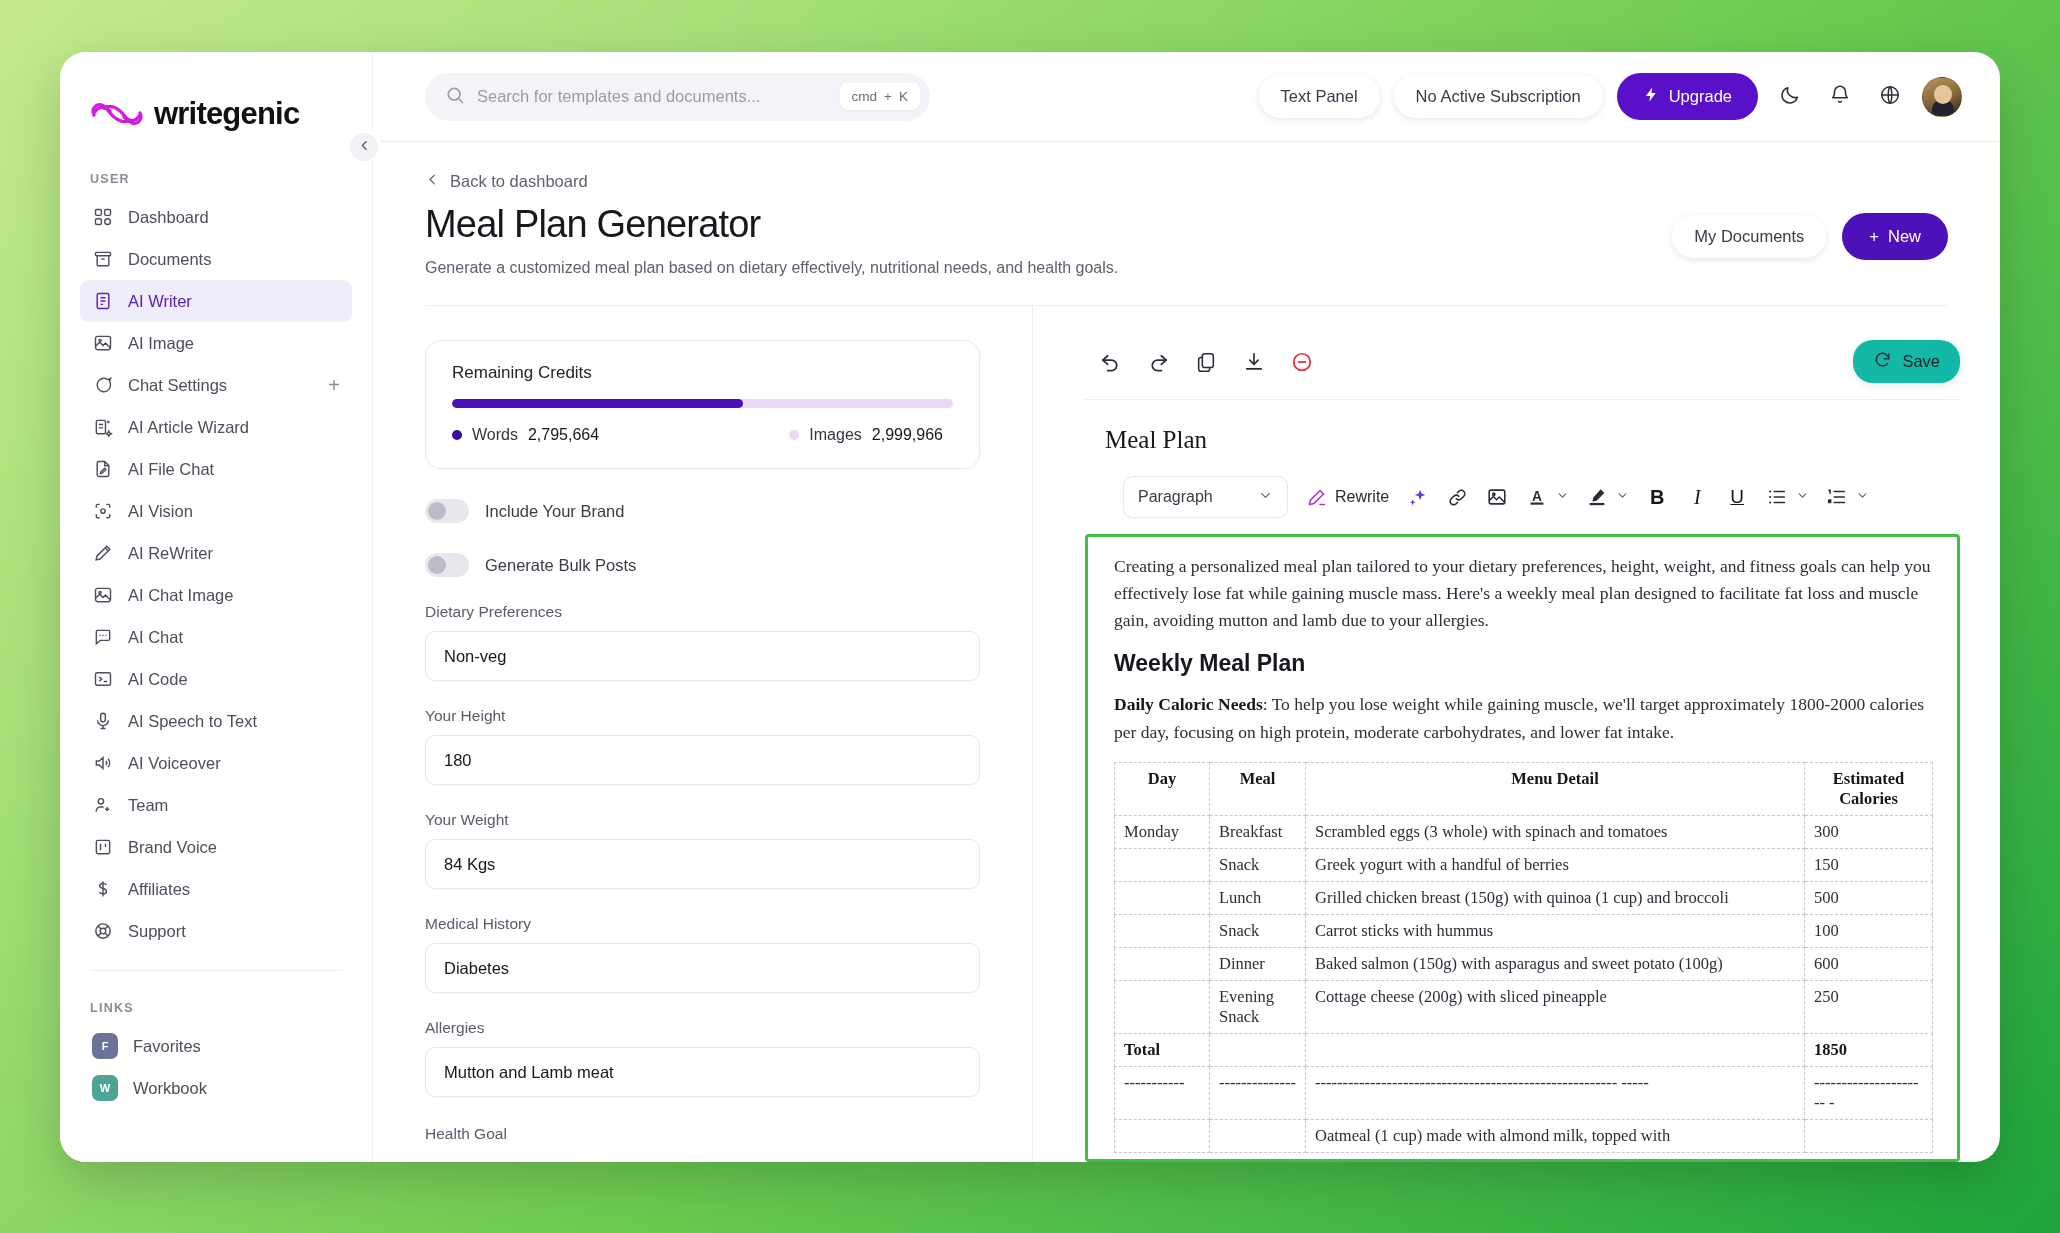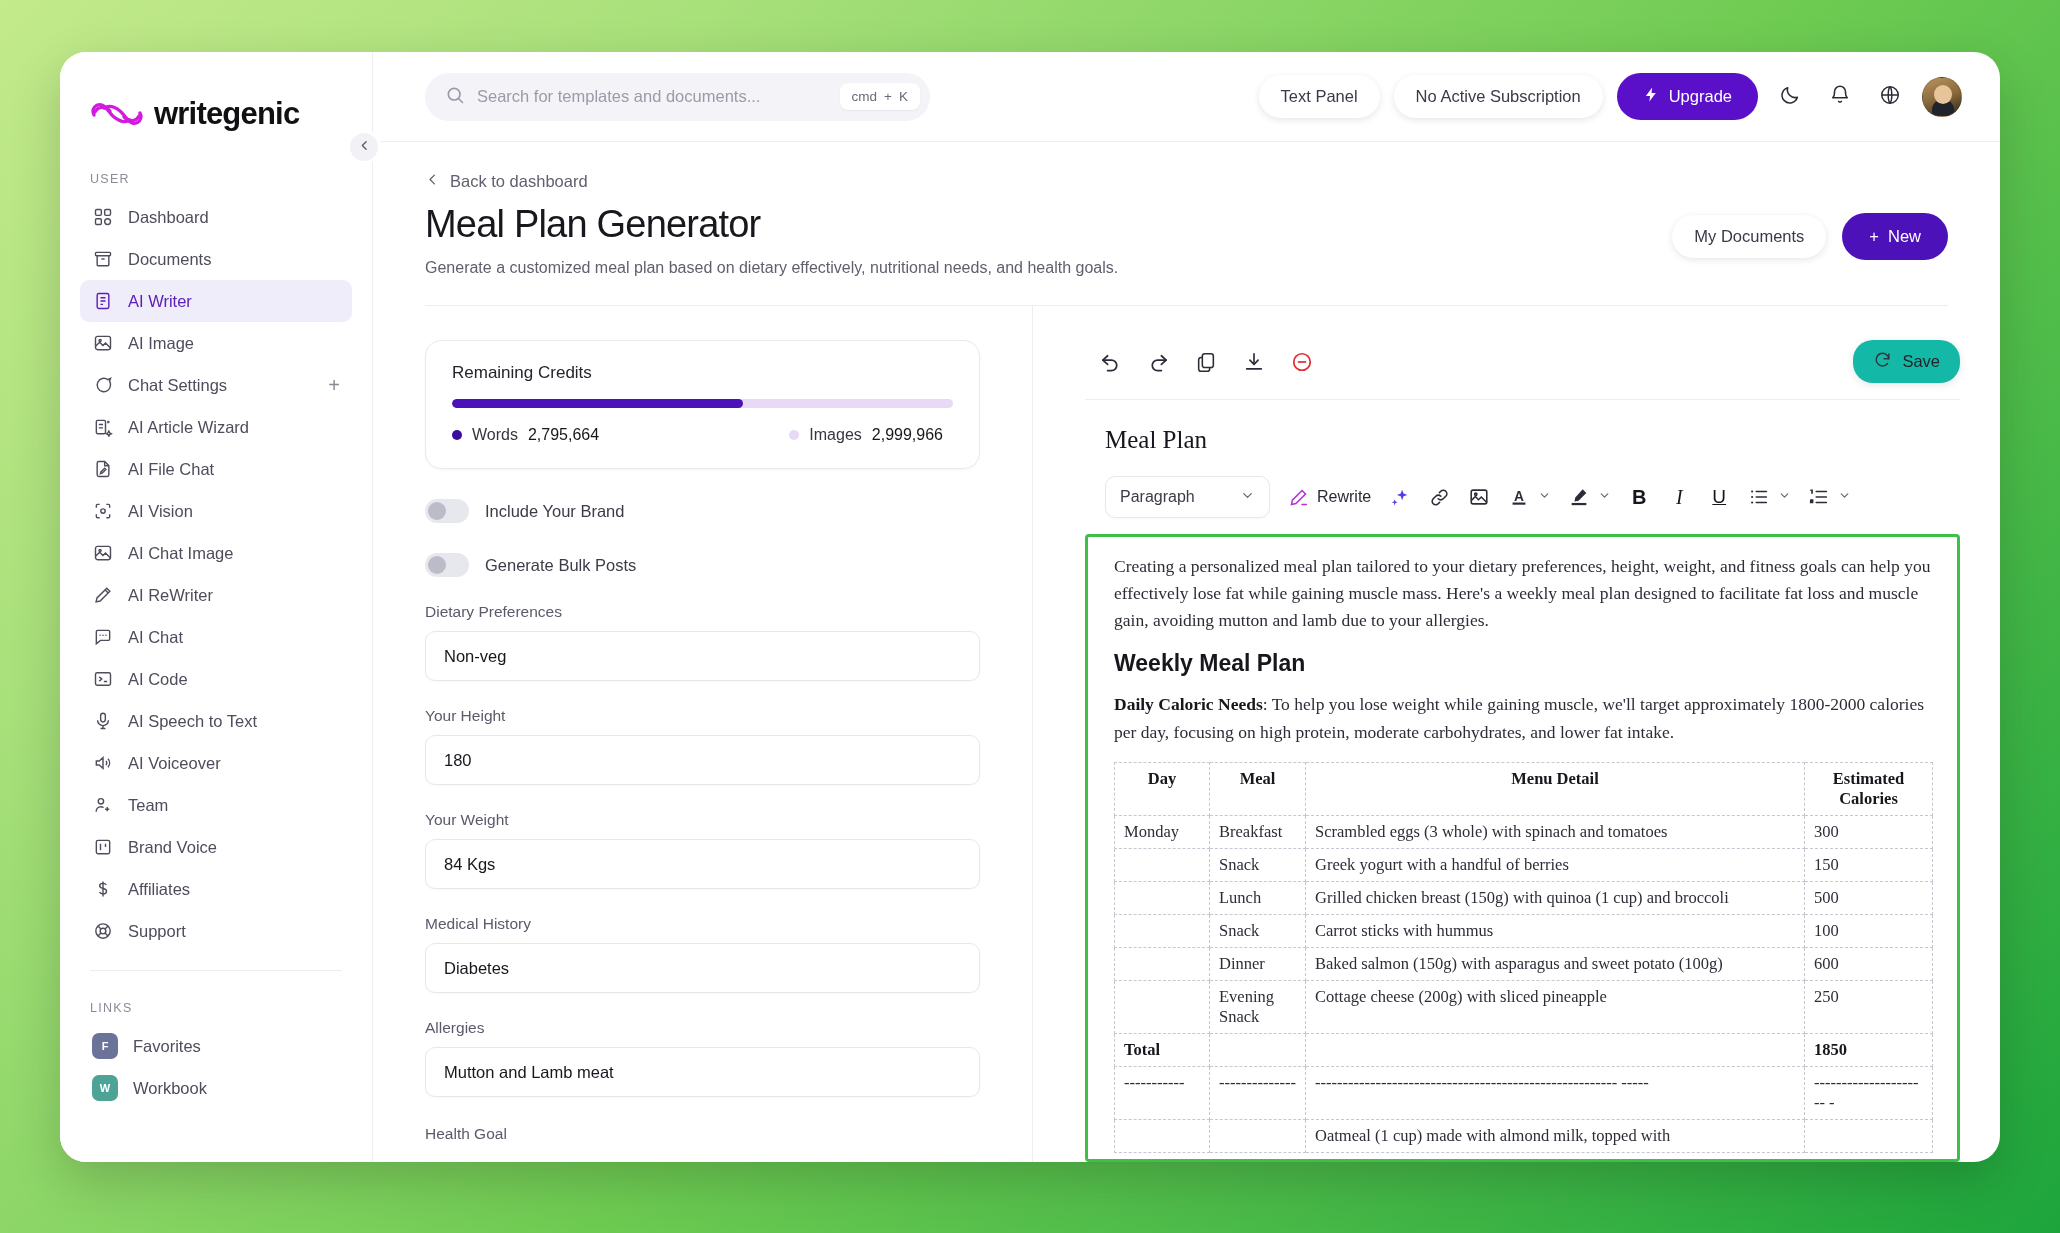--- a/index.html
+++ b/index.html
@@ -40,21 +40,21 @@
     padding: 34px 0 0 30px;
     height: 90px;
   }
   .brand-mark { width: 54px; height: 30px; flex: 0 0 54px; }
   .brand-name {
     font-size: 31px; font-weight: bold; color: #111114;
     letter-spacing: -0.8px;
   }
   .nav-section-label {
     font-size: 12.5px; color: #8b8b98; letter-spacing: 1.3px;
-    padding: 30px 0 10px 30px; font-weight: 400;
+    padding: 30px 0 10px 30px; font-weight: 700;
   }
   .nav-list { padding: 0 20px; }
   .nav-item {
     display: flex; align-items: center; gap: 15px;
     height: 42px; padding: 0 12px;
     border-radius: 9px;
     color: #4d4d5c; font-size: 16.5px;
     cursor: pointer;
     margin-bottom: 0px;
     position: relative;
@@ -243,20 +243,21 @@
     font-size: 25px; color:#16161c; padding: 26px 0 22px 20px;
   }
   .format-bar {
     display:flex; align-items:center; gap: 16px; padding: 0 0 16px 20px;
   }
   .para-select {
     width: 165px; height: 42px; border:1px solid #e7e7ee; border-radius:10px;
     display:flex; align-items:center; padding: 0 14px;
     font-size: 16px; color:#3c3c48; cursor:pointer;
     box-shadow: 0 1px 2px rgba(0,0,0,.03);
+    margin-left: 18px;
   }
   .para-select .cv { margin-left:auto; color:#6b6b78; }
   .fb-item { display:flex; align-items:center; gap:7px; color:#2a2a35; font-size:16px; cursor:pointer; }
   .fb-ico { width:24px; height:24px; display:flex; align-items:center; justify-content:center; }
   .cv-small { color:#6b6b78; font-size: 13px; }
 
   
   .editor-box {
     flex: 1 1 auto;
     border: 3px solid #3fbf4a;
@@ -395,35 +396,35 @@
             <svg viewBox="0 0 24 24" fill="none" stroke="#4d4d5c" stroke-width="1.7">
               <path d="M4 8V5.5A1.5 1.5 0 0 1 5.5 4H8M16 4h2.5A1.5 1.5 0 0 1 20 5.5V8M20 16v2.5a1.5 1.5 0 0 1-1.5 1.5H16M8 20H5.5A1.5 1.5 0 0 1 4 18.5V16"></path>
               <circle cx="12" cy="12" r="2.6"></circle>
             </svg>
           </span>
         <span>AI Vision</span>
       </div>
       <div class="nav-item">
         <span class="ico">
             <svg viewBox="0 0 24 24" fill="none" stroke="#4d4d5c" stroke-width="1.7">
+              <path d="M16.5 3.8l3.7 3.7L8.5 19.2 3.7 20.3l1.1-4.8z"></path>
+              <path d="M14.5 5.8l3.7 3.7"></path>
+            </svg>
+          </span>
+        <span>AI ReWriter</span>
+      </div>
+      <div class="nav-item">
+        <span class="ico">
+            <svg viewBox="0 0 24 24" fill="none" stroke="#4d4d5c" stroke-width="1.7">
               <rect x="3" y="4" width="18" height="16" rx="2.5"></rect>
               <path d="M3 16l5-5 4 4 3-3 6 6"></path>
               <circle cx="8.5" cy="9" r="1.3"></circle>
             </svg>
           </span>
         <span>AI Chat Image</span>
-      </div>
-      <div class="nav-item">
-        <span class="ico">
-            <svg viewBox="0 0 24 24" fill="none" stroke="#4d4d5c" stroke-width="1.7">
-              <path d="M16.5 3.8l3.7 3.7L8.5 19.2 3.7 20.3l1.1-4.8z"></path>
-              <path d="M14.5 5.8l3.7 3.7"></path>
-            </svg>
-          </span>
-        <span>AI ReWriter</span>
       </div>
       <div class="nav-item">
         <span class="ico">
             <svg viewBox="0 0 24 24" fill="none" stroke="#4d4d5c" stroke-width="1.7">
               <path d="M4 5.5A1.5 1.5 0 0 1 5.5 4h13A1.5 1.5 0 0 1 20 5.5v9a1.5 1.5 0 0 1-1.5 1.5H9l-5 4z"></path>
               <circle cx="8.5" cy="10" r=".9" fill="#4d4d5c" stroke="none"></circle>
               <circle cx="12" cy="10" r=".9" fill="#4d4d5c" stroke="none"></circle>
               <circle cx="15.5" cy="10" r=".9" fill="#4d4d5c" stroke="none"></circle>
             </svg>
           </span>

